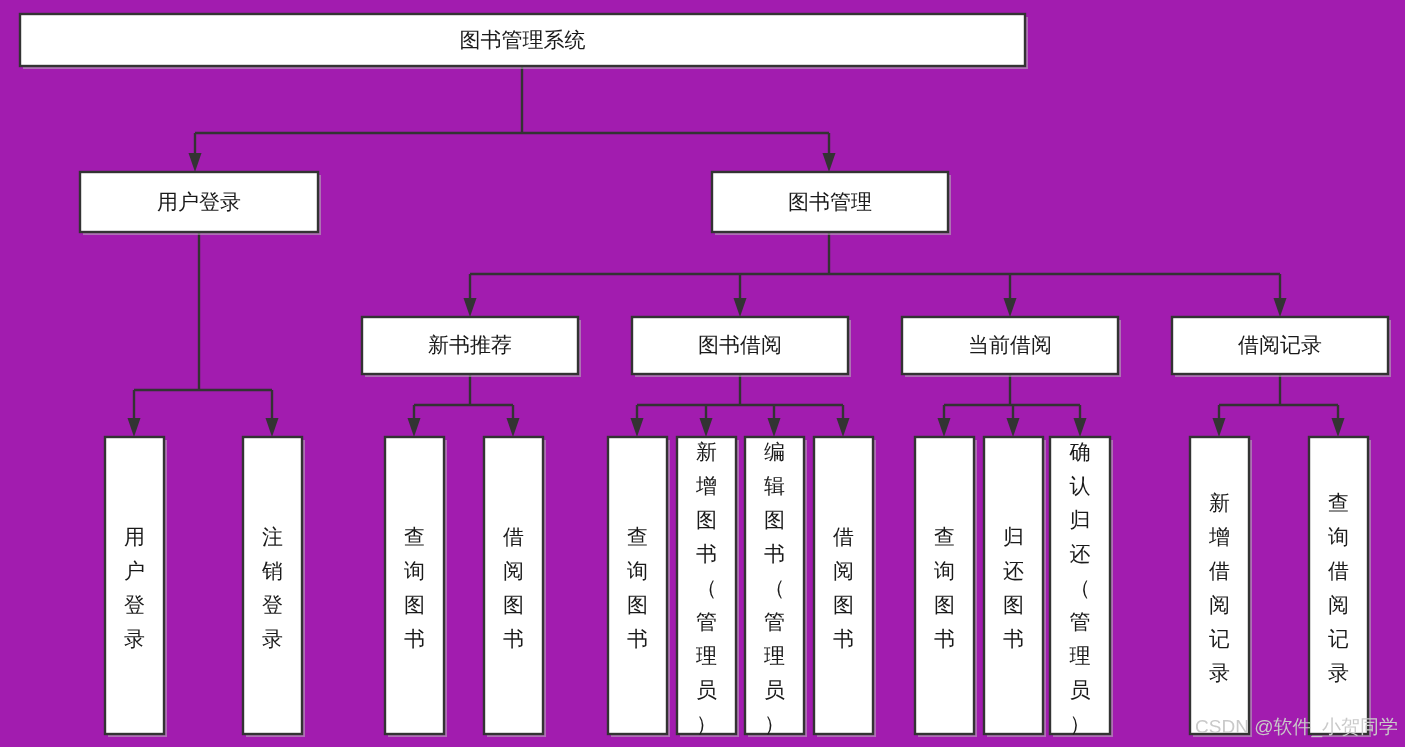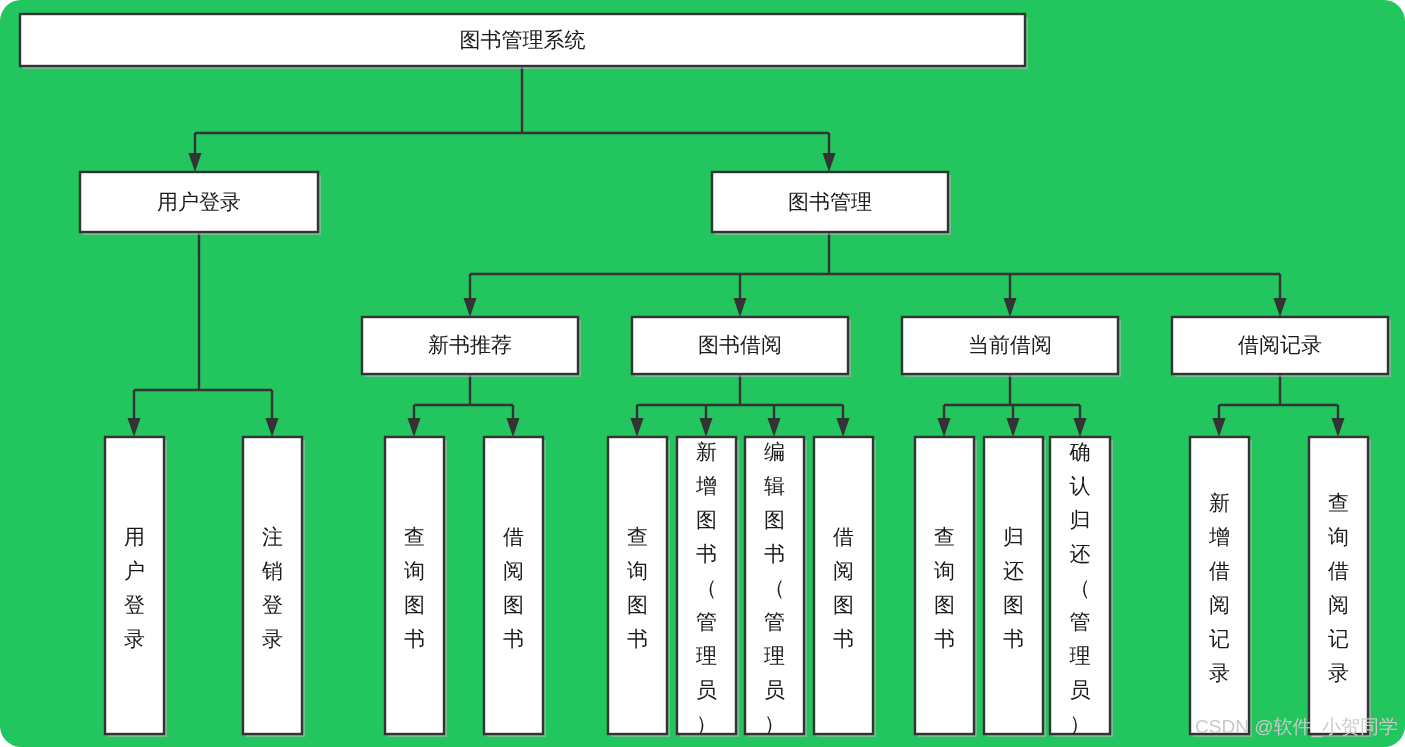--- a/index.html
+++ b/index.html
@@ -8,23 +8,22 @@
     padding: 0;
     background: #ffffff;
   }
   body {
     font-family: "Liberation Sans", "DejaVu Sans", sans-serif;
   }
   #diagram-root {
     position: relative;
     width: 1405px;
     height: 747px;
-    background: #22c55e;
+    background: #a21caf;
     overflow: hidden;
-    border-radius: 21px;
   }
   svg.diagram-canvas {
     position: absolute;
     top: 0;
     left: 0;
     width: 1405px;
     height: 747px;
     display: block;
   }
   .node-box {

